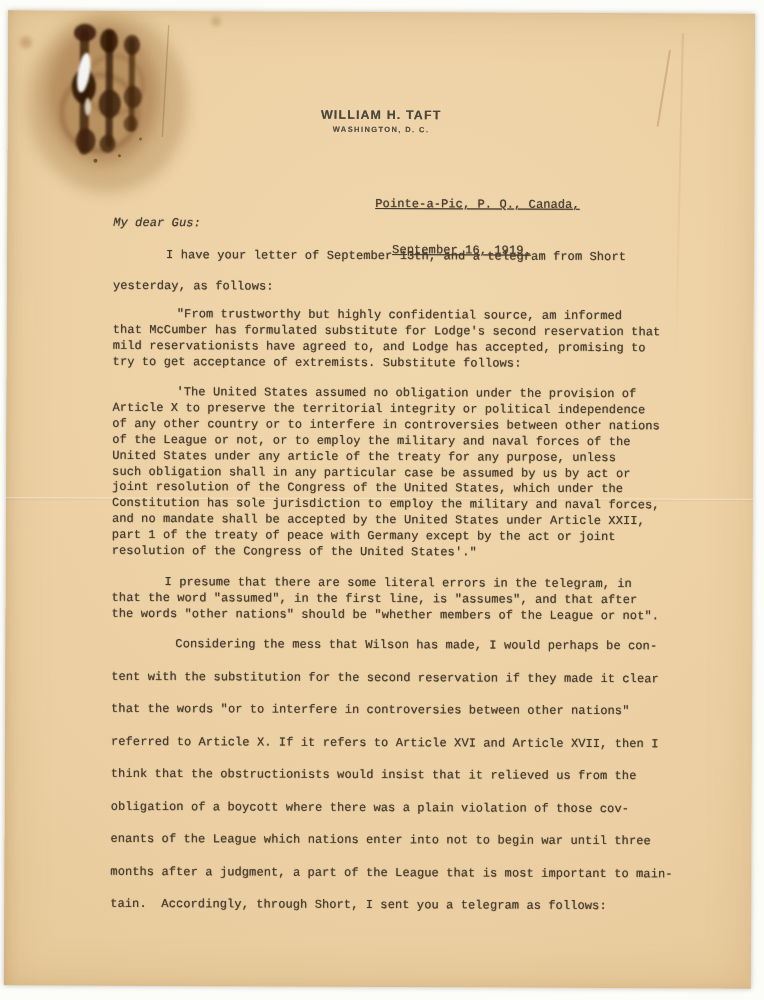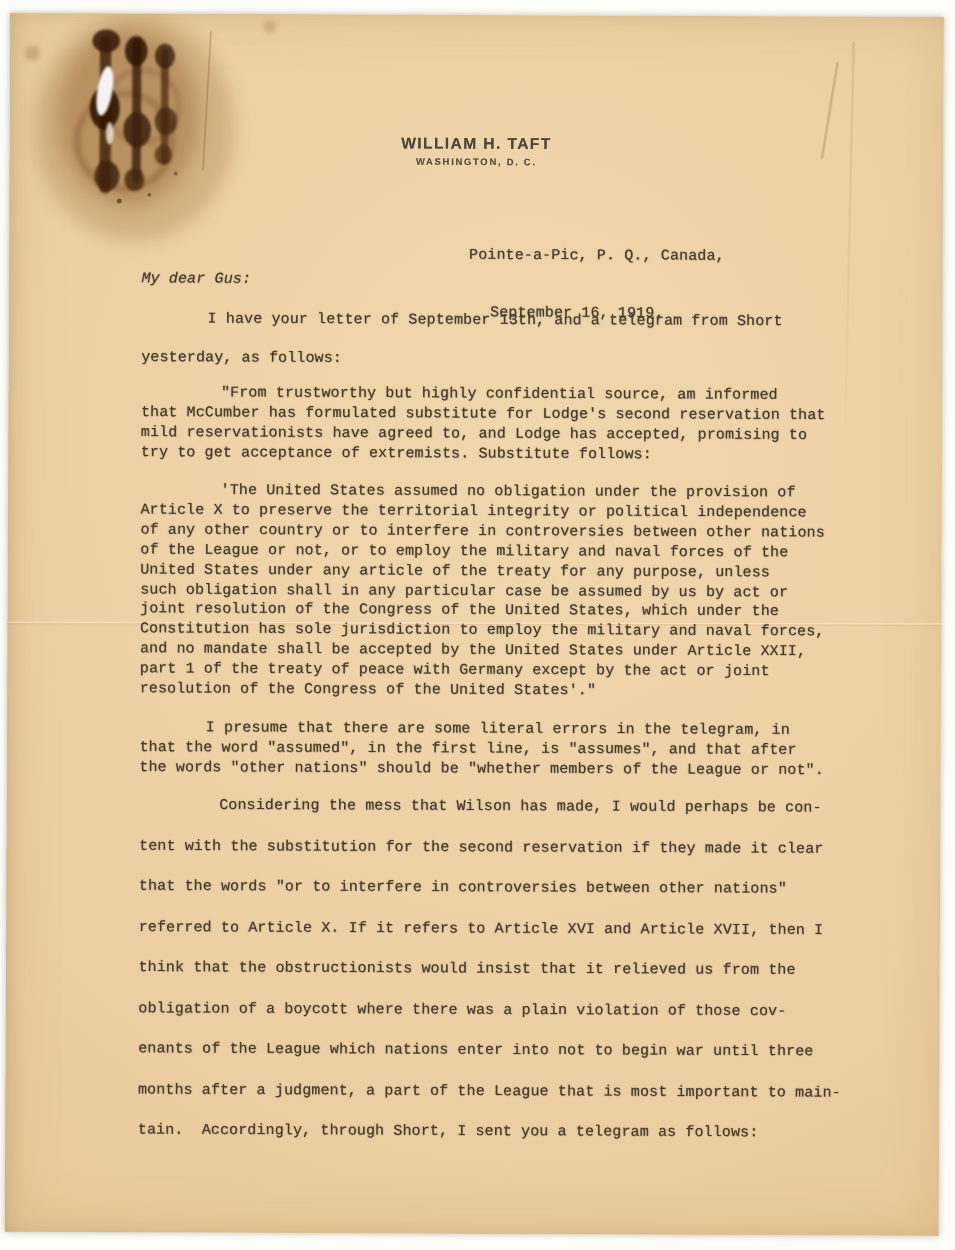--- a/index.html
+++ b/index.html
@@ -40,21 +40,21 @@
   .indent1 { text-indent: 53px; }
   .indent2 { text-indent: 64px; }
   #para-intro        { top: 229px; line-height: 31px; }
   #para-telegram     { top: 296px; }
   #para-substitute   { top: 374px; }
   #para-errors       { top: 563px; line-height: 16px; }
   #para-considering  { top: 617px; }
   #salutation        { left: 106px; top: 205px; line-height: 15px; font-style: italic; }
   
   .dateline { position: absolute; left: 368px; top: 157px; }
-  .dateline .dl { position: static; }
+  .dateline .dl { position: static; text-decoration: underline; }
   .dateline .dl-date { padding-left: 17px; margin-top: 4px; }
   
   .letterhead { position: absolute; left: 0; top: 96px; width: 100%; text-align: center; }
   .lh-name {
     font-family: "Liberation Sans", sans-serif;
     font-weight: 700; font-size: 12.5px; letter-spacing: 1.1px;
     color: #4c463d; text-shadow: 0 0 0.5px rgba(70,62,52,.6);
   }
   .lh-city {
     font-family: "Liberation Sans", sans-serif;

